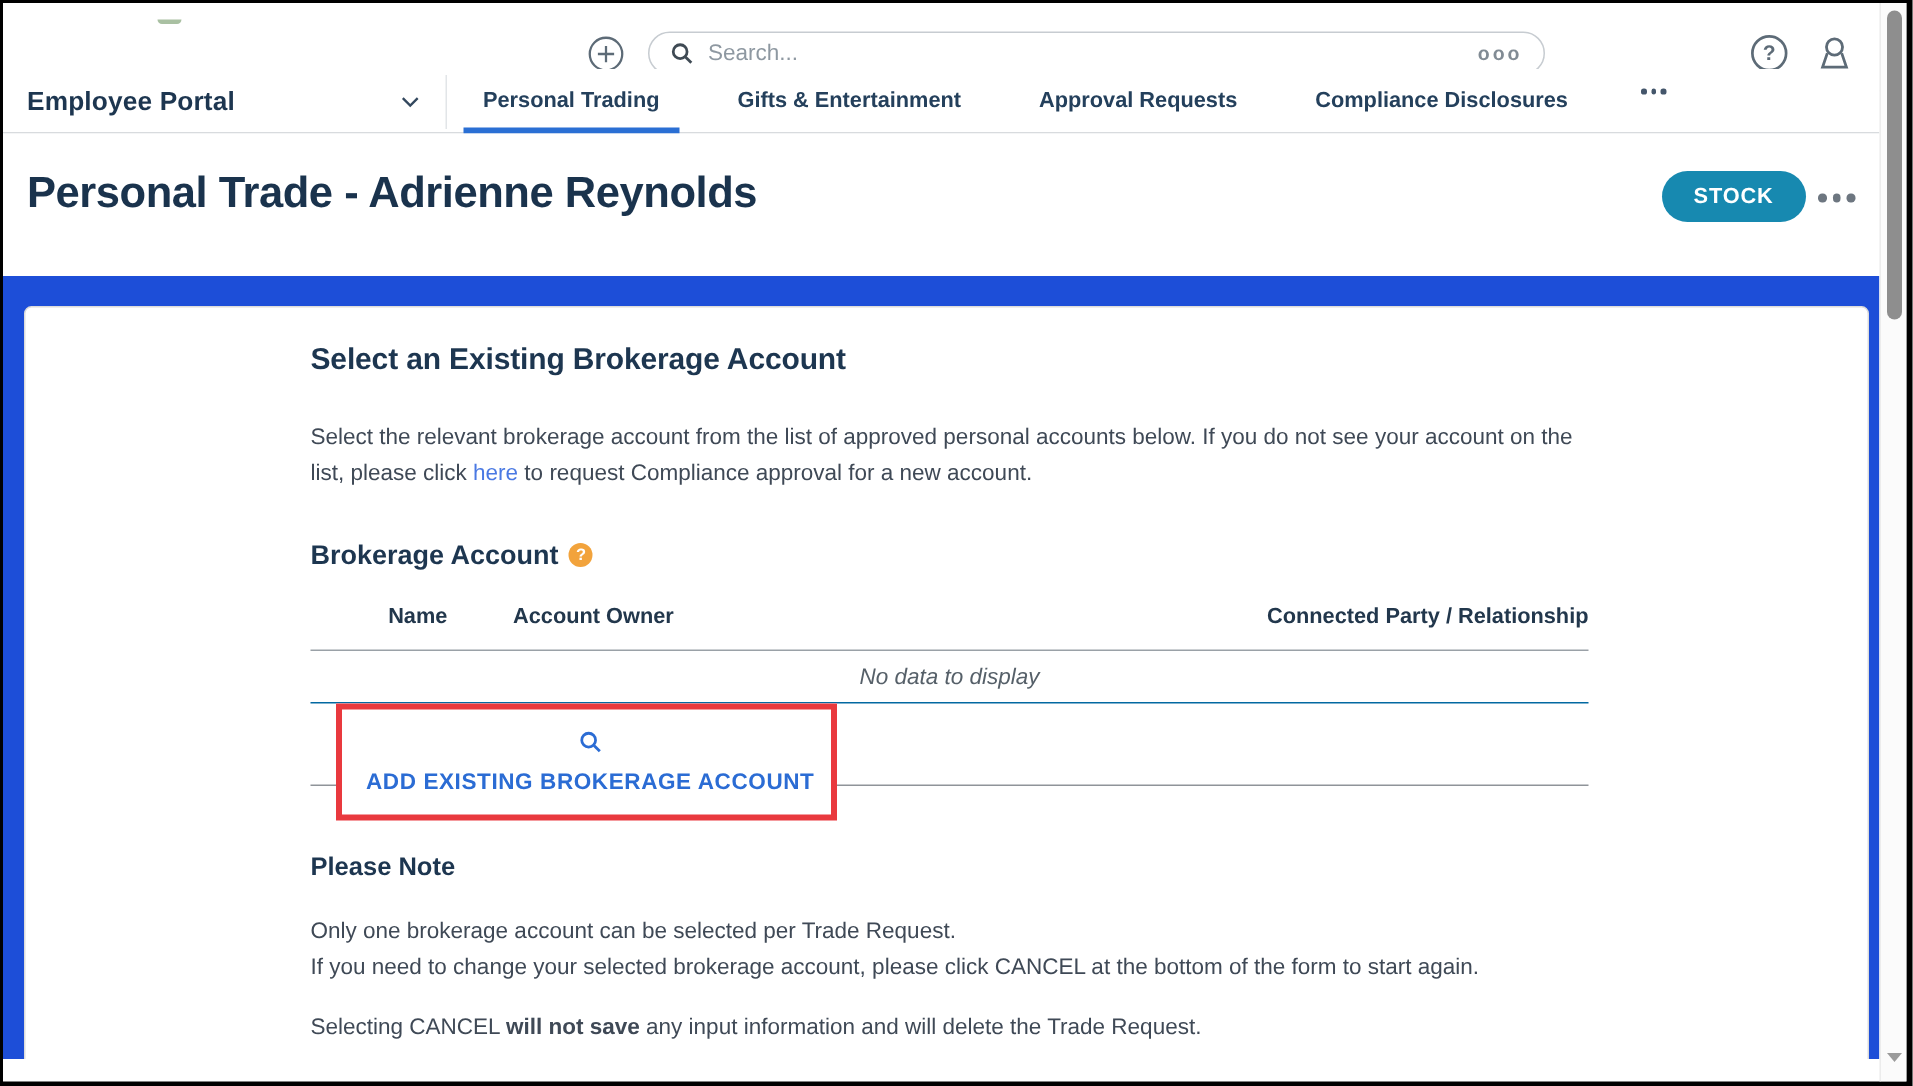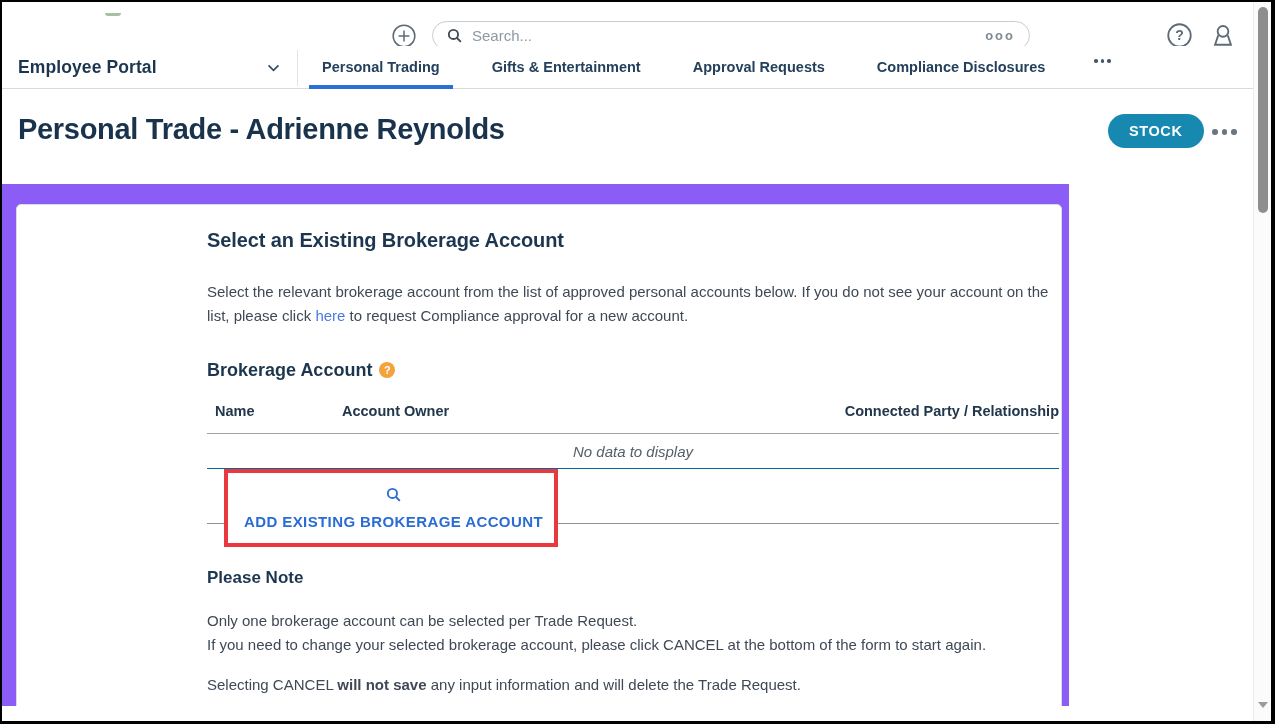--- a/index.html
+++ b/index.html
@@ -58,43 +58,43 @@
   .page-title{ position:absolute; left:16px; top:24px; font-size:29px; font-weight:700;
                color:#1a334d; letter-spacing:-0.3px; }
   .badge{ position:absolute; left:1106px; top:25px; height:34px; border-radius:17px;
           background:#1789b0; color:#fff; display:flex; align-items:center;
           padding:12px 21px; font-size:14.5px; font-weight:700; letter-spacing:0.6px; }
   .head-menu{ position:absolute; left:1208px; top:34px; display:flex; gap:4px;
               padding:6px 2px; cursor:pointer; }
   .head-menu i{ width:5.5px; height:5.5px; border-radius:50%; background:#6d7680; }
 
   
-  .content{ position:absolute; left:0; top:182px; width:1067px; bottom:15px;
-            background:#8b5cf6; overflow:hidden; }
+  .content{ position:absolute; left:0; top:182px; width:1251px; bottom:15px;
+            background:#1d4ed8; overflow:hidden; }
   .card{ position:absolute; left:14px; right:7px; top:20px; bottom:-6px;
          background:#fff; border:1px solid #dcdcdc; border-radius:5px;
          padding:23px 0 0 190px; }
   .card-inner{ width:852px; }
 
   .section-title{ font-size:20px; font-weight:700; color:#1d3650; line-height:24px;
                   margin-bottom:28px; letter-spacing:-0.1px; }
   .intro{ font-size:15px; line-height:23.5px; color:#3f4956; width:850px; margin-bottom:33px; }
   .intro a{ color:#4a79e3; text-decoration:none; cursor:pointer; }
 
   .field-label-row{ display:flex; align-items:center; gap:7px; height:20px; margin-bottom:10px; }
   .field-label{ font-size:18px; font-weight:700; color:#1d3650; }
   .amber-help{ width:16px; height:16px; border-radius:50%; background:#f2a33c; color:#fff;
                font-size:11px; font-weight:700; display:flex; align-items:center;
                justify-content:center; cursor:pointer; }
 
   .table{ width:852px; }
   .thead{ display:flex; align-items:center; height:44px; padding-bottom:2px;
           border-bottom:1px solid #9aa1a7; }
   .th{ font-size:14.5px; font-weight:700; color:#22374c; }
-  .th.c1{ width:135px; padding-left:8px; }
+  .th.c1{ width:135px; padding-left:8px;text-align:center; }
   .th.c2{ width:246px; }
   .th.c3{ flex:1;text-align:right; }
   .empty-row{ height:35px; display:flex; align-items:center; justify-content:center;
               border-bottom:1px solid #0369a1; }
   .empty-text{ font-size:15px; font-style:italic; color:#566069; }
   .btn-row{ height:55px; border-bottom:1px solid #8f9499; position:relative; }
   .red-frame{ position:absolute; left:17px; top:0; display:inline-flex; align-items:center;
               border:4px solid #e9393e; padding:13px 11px 13px 16px; background:#fff; }
   .add-account-btn{ display:inline-flex; align-items:center; gap:10px; background:none;
                     border:none; cursor:pointer; color:#2b6cd4;

